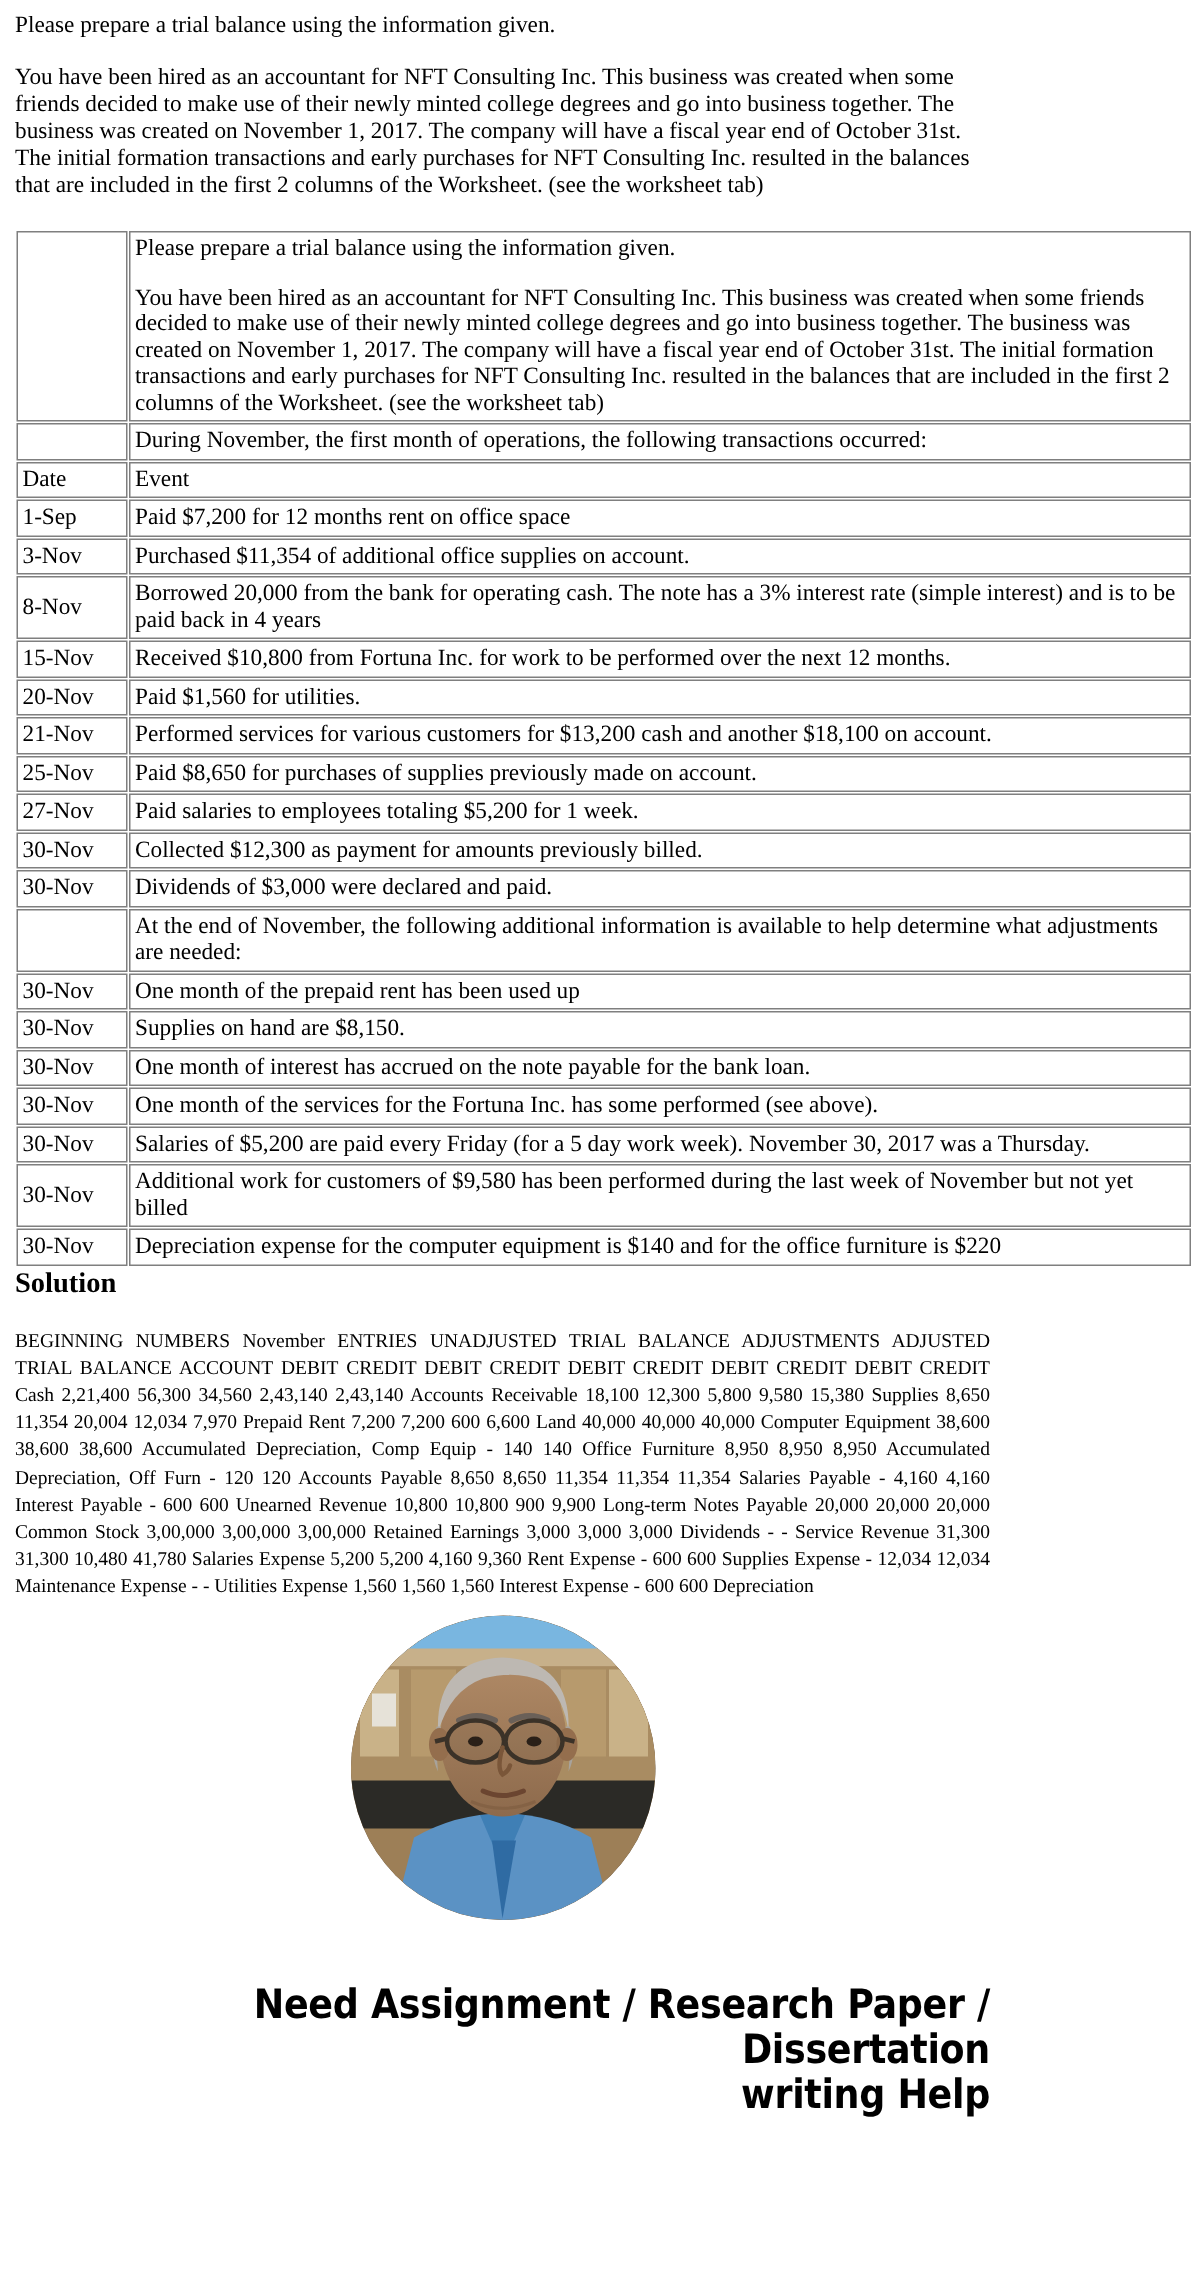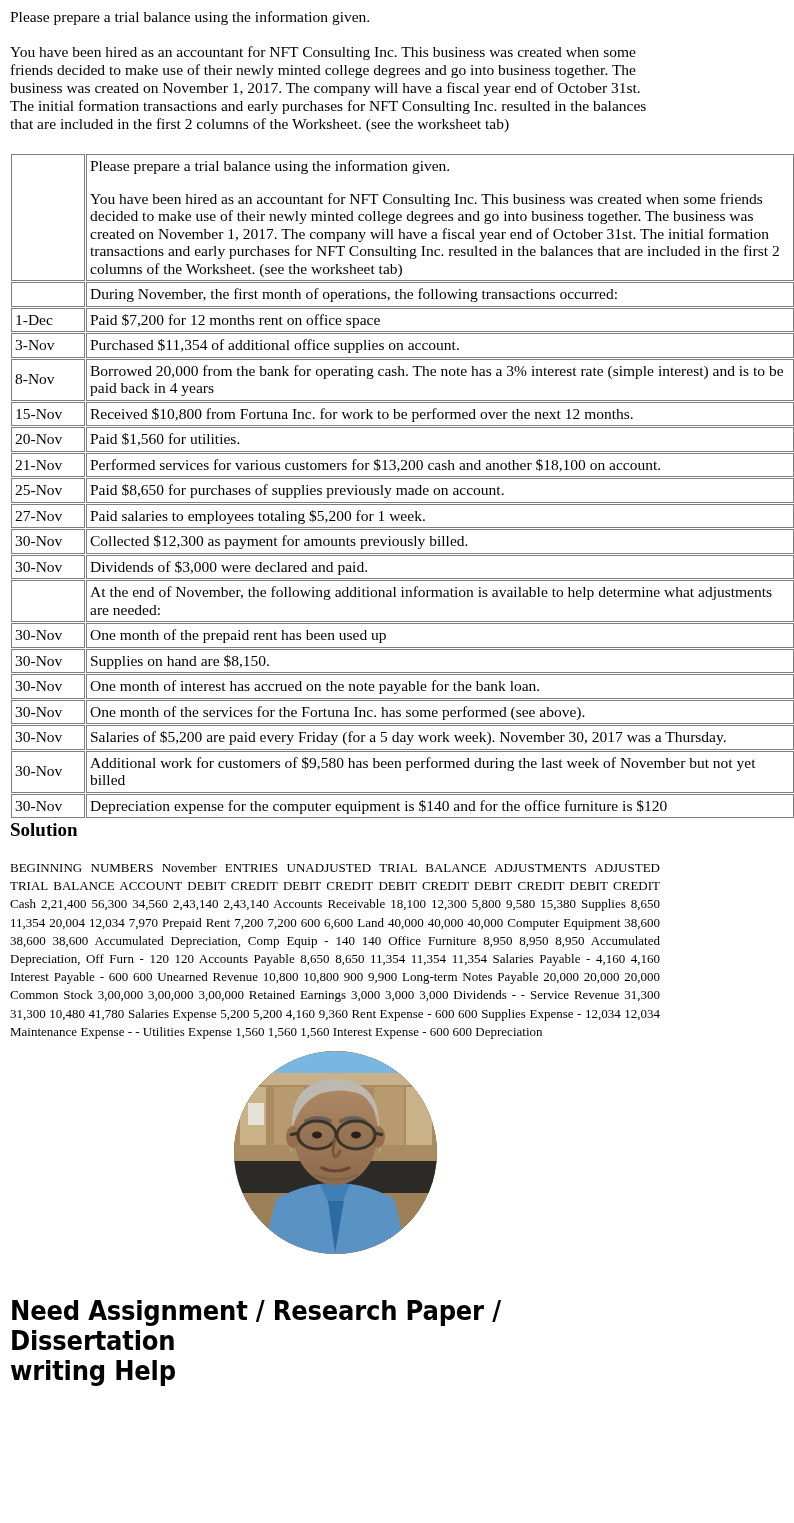--- a/index.html
+++ b/index.html
@@ -96,21 +96,21 @@
     overflow: hidden;
     position: relative;
     background: #6b5a44;
   }
   .avatar svg { display: block; }
 
   
   .footer {
     margin-top: 42px;
     padding: 0 10px 30px 10px;
-    text-align: left;
+    text-align: right;
     font-family: "DejaVu Sans Condensed", "Liberation Sans", sans-serif;
     font-weight: bold;
     font-size: 27px;
     line-height: 30px;
     letter-spacing: -0.2px;
   }
   .footer .line2 { }
   .footer .line3 { }
 </style>
 </head>
@@ -135,23 +135,27 @@
             <div class="cell-gap"></div>
             <p class="cell-para">You have been hired as an accountant for NFT Consulting Inc. This business was created when some friends decided to make use of their newly minted college degrees and go into business together. The business was created on November 1, 2017. The company will have a fiscal year end of October 31st.   The initial formation transactions and early purchases for NFT Consulting Inc. resulted in the balances that are included in the first 2 columns of the Worksheet. (see the worksheet tab)</p>
           </td>
         </tr>
 
         <tr>
           <td class="c-date"></td>
           <td class="c-event">During November, the first month of operations, the following transactions occurred:</td>
         </tr>
 
-
-        <tr>
-          <td class="c-date">1-Dec</td>
+        <tr>
+          <td class="c-date">Date</td>
+          <td class="c-event">Event</td>
+        </tr>
+
+        <tr>
+          <td class="c-date">1-Sep</td>
           <td class="c-event">Paid $7,200 for 12 months rent on office space</td>
         </tr>
         <tr>
           <td class="c-date">3-Nov</td>
           <td class="c-event">Purchased $11,354 of additional office supplies on account.</td>
         </tr>
         <tr>
           <td class="c-date">8-Nov</td>
           <td class="c-event">Borrowed 20,000 from the bank for operating cash. The note has a 3% interest rate (simple interest) and is to be paid back in 4 years</td>
         </tr>
@@ -208,21 +212,21 @@
         <tr>
           <td class="c-date">30-Nov</td>
           <td class="c-event">Salaries of $5,200 are paid every Friday (for a 5 day work week). November 30, 2017 was a Thursday.</td>
         </tr>
         <tr>
           <td class="c-date">30-Nov</td>
           <td class="c-event">Additional work for customers of $9,580 has been performed during the last week of November but not yet billed</td>
         </tr>
         <tr>
           <td class="c-date">30-Nov</td>
-          <td class="c-event">Depreciation expense for the computer equipment is $140 and for the office furniture is $120</td>
+          <td class="c-event">Depreciation expense for the computer equipment is $140 and for the office furniture is $220</td>
         </tr>
 
       </tbody>
     </table>
   </div>
 
   <div class="solution-head">Solution</div>
   <div class="solution-body">BEGINNING NUMBERS November ENTRIES UNADJUSTED TRIAL BALANCE ADJUSTMENTS ADJUSTED TRIAL BALANCE ACCOUNT DEBIT CREDIT DEBIT CREDIT   DEBIT     CREDIT    DEBIT     CREDIT    DEBIT     CREDIT   Cash         2,21,400       56,300        34,560   2,43,140   2,43,140 Accounts Receivable       18,100        12,300       5,800        9,580      15,380 Supplies              8,650       11,354       20,004      12,034       7,970 Prepaid Rent      7,200       7,200         600       6,600 Land          40,000       40,000       40,000 Computer Equipment       38,600       38,600       38,600 Accumulated Depreciation, Comp Equip           -            140 140 Office Furniture        8,950       8,950       8,950 Accumulated Depreciation, Off Furn            -           120 120 Accounts Payable        8,650       8,650       11,354       11,354       11,354 Salaries Payable          -          4,160        4,160 Interest Payable             -           600         600 Unearned Revenue       10,800       10,800        900 9,900 Long-term Notes Payable      20,000       20,000       20,000 Common Stock      3,00,000   3,00,000   3,00,000 Retained Earnings      3,000       3,000       3,000 Dividends           -          -   Service Revenue      31,300       31,300      10,480      41,780 Salaries Expense        5,200       5,200       4,160        9,360 Rent Expense           -          600          600 Supplies Expense            -        12,034       12,034 Maintenance Expense            -           -  Utilities Expense        1,560       1,560       1,560 Interest Expense            -           600          600 Depreciation</div>
 
   <div class="avatar-row">

